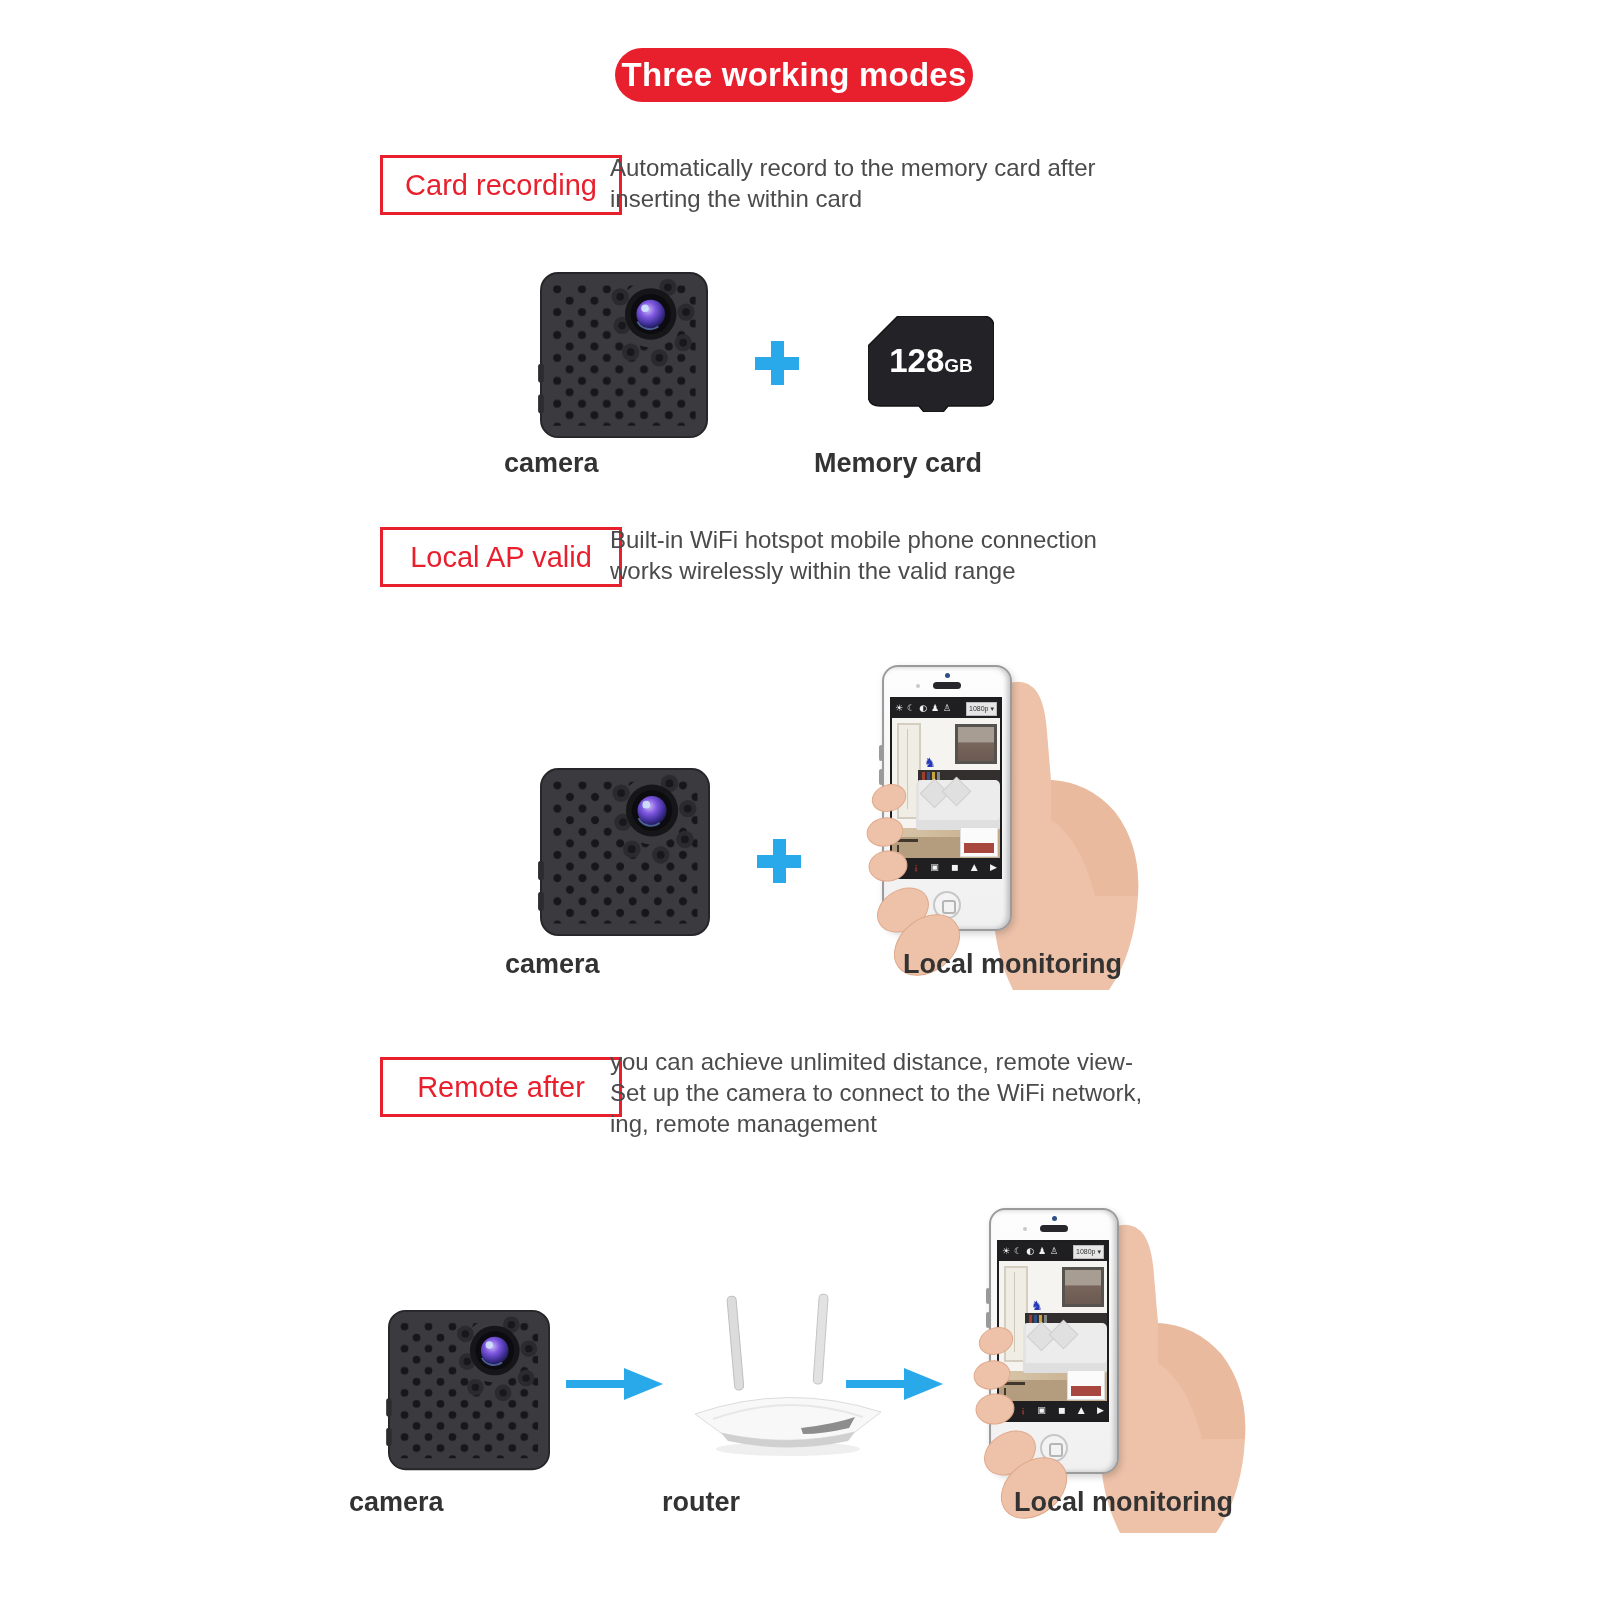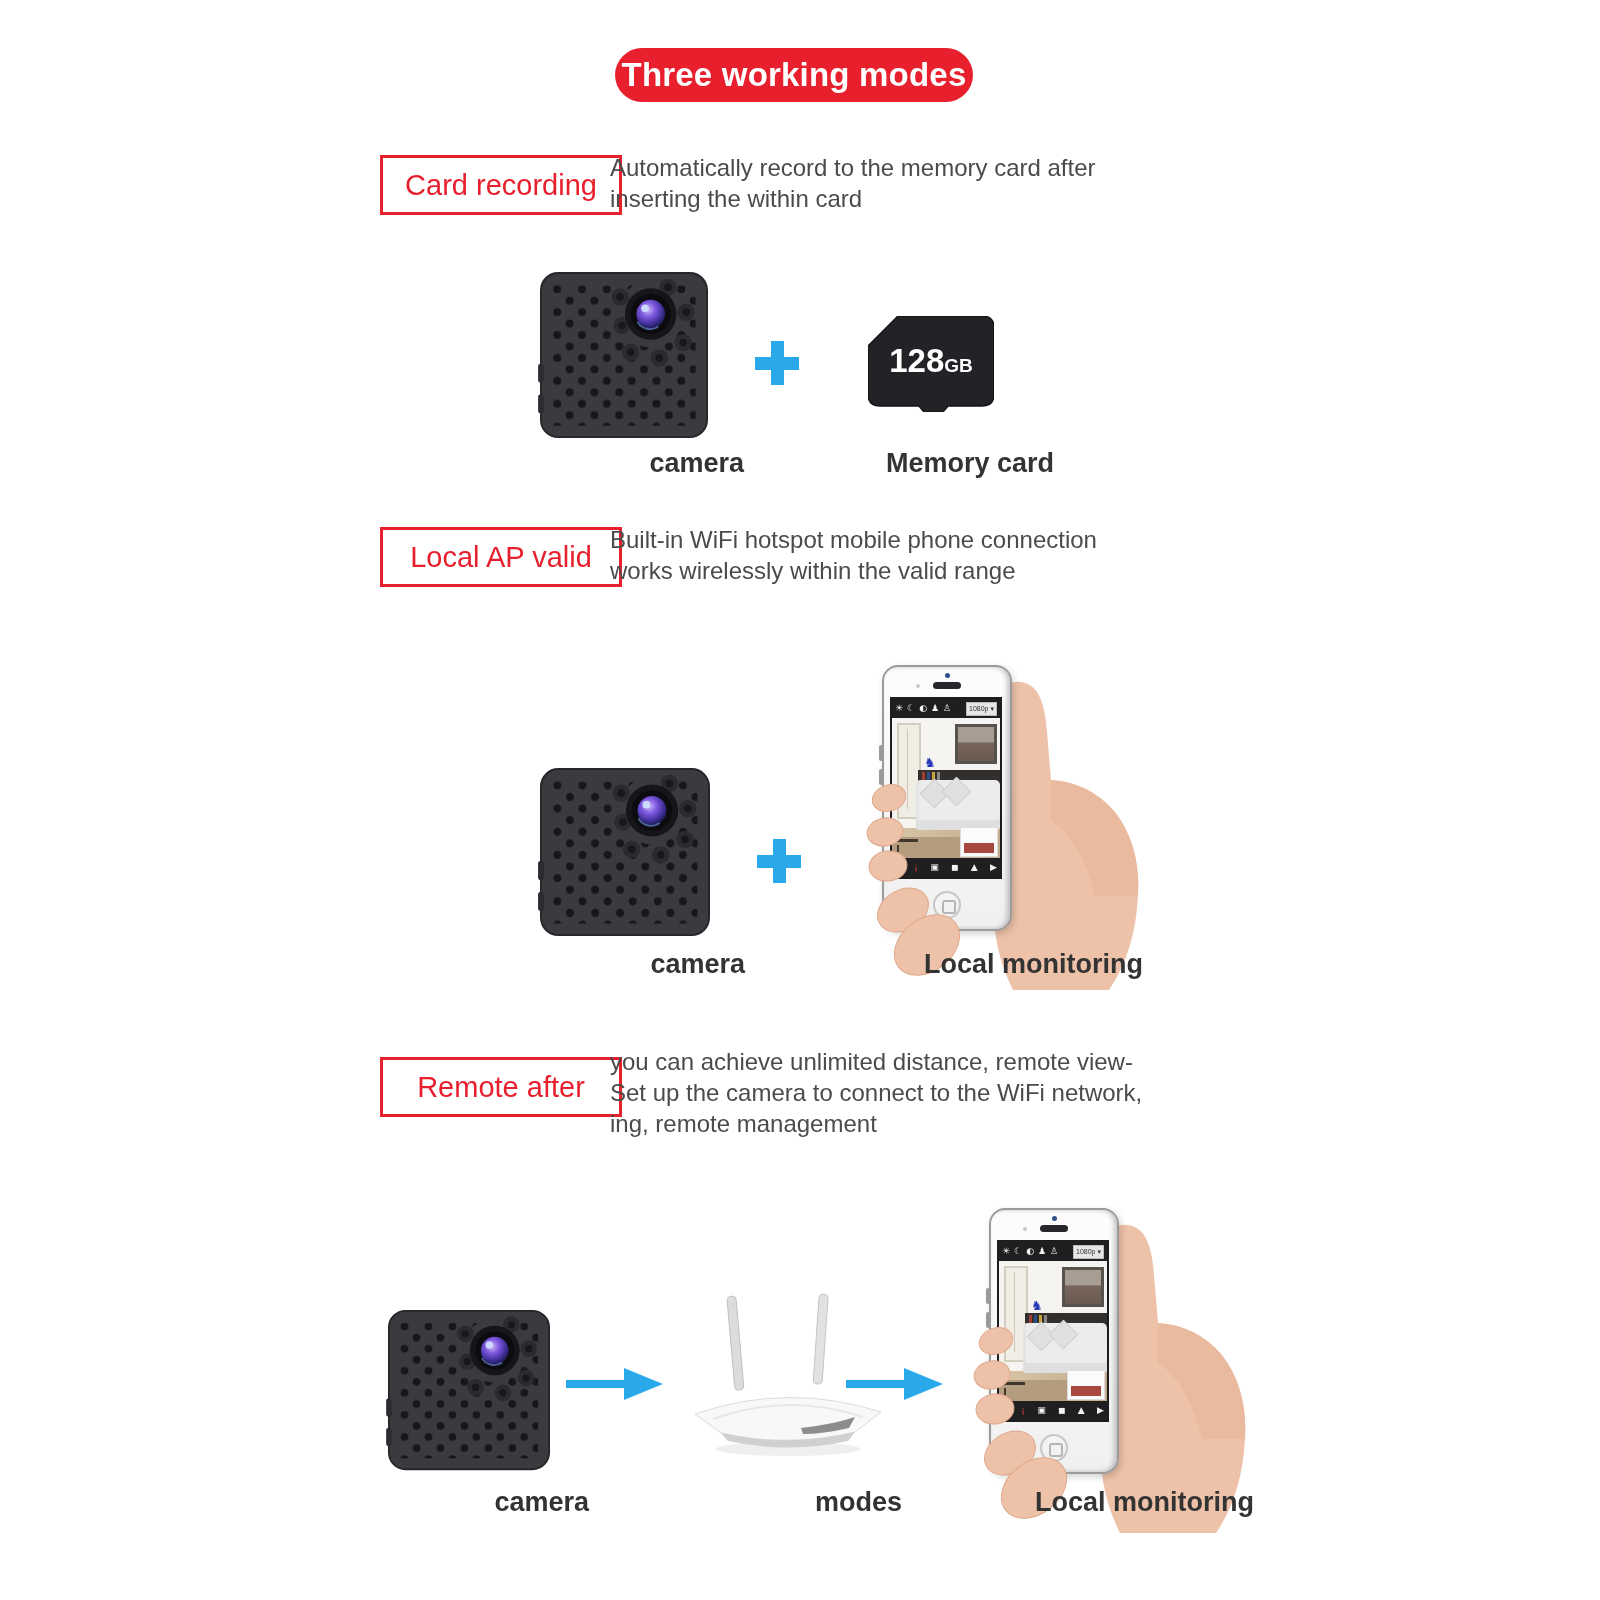--- a/index.html
+++ b/index.html
@@ -11,21 +11,21 @@
           border-radius:28px;color:#fff;font-size:33px;font-weight:bold;display:flex;
           align-items:center;justify-content:center;letter-spacing:.2px;}
 
   
   .label-box{position:absolute;left:342px;width:236px;height:54px;border:3px solid #e8202e;
              color:#e8202e;font-size:29px;display:flex;align-items:center;justify-content:center;
              background:#fff;margin-left:38px;}
   .desc{position:absolute;left:610px;color:#4b4b4b;font-size:24px;line-height:31px;}
   .desc div{white-space:nowrap;}
 
-  .caption{position:absolute;width:240px;text-align:right;font-weight:bold;font-size:27px;
+  .caption{position:absolute;width:240px;text-align:left;font-weight:bold;font-size:27px;
            color:#333;z-index:6;}
 
   
   .plus{position:absolute;width:44px;height:44px;}
   .plus:before,.plus:after{content:"";position:absolute;background:#29a9ea;}
   .plus:before{left:0;top:16px;width:44px;height:13px;}
   .plus:after{left:16px;top:0;width:13px;height:44px;}
   .arrow{position:absolute;width:100px;height:34px;}
 
   
@@ -254,21 +254,21 @@
     </svg>
   <svg class="dev" style="left:683px;top:1286px" width="210" height="180" viewBox="0 0 210 180">
     <rect x="52" y="10" width="9" height="94" rx="4" transform="rotate(-5 56 104)" fill="#dcdcdc" stroke="#bfbfbf"></rect>
     <rect x="130" y="8" width="9" height="90" rx="4" transform="rotate(4 134 98)" fill="#e2e2e2" stroke="#c4c4c4"></rect>
     <ellipse cx="105" cy="163" rx="72" ry="7" fill="#efefef"></ellipse>
     <path d="M12 128 Q105 96 198 126 L172 146 Q105 162 38 147 Z" fill="#f8f8f8" stroke="#dcdcdc"></path>
     <path d="M30 133 Q105 106 180 131" stroke="#e7e7e7" fill="none" stroke-width="2"></path>
     <path d="M38 147 Q105 162 172 146 L165 155 Q105 168 45 155 Z" fill="#d0d0d0"></path>
     <path d="M118 142 Q152 138 172 131 L166 142 Q140 148 120 148 Z" fill="#8d8d8d"></path>
   </svg>
-  <div class="caption" style="left:662px;top:1487px">modes</div>
+  <div class="caption" style="left:662px;top:1487px">router</div>
   <svg class="arrow" style="left:846px;top:1367px" viewBox="0 0 100 34">
       <use href="#bluearrow"></use>
     </svg>
   <div class="phone-unit" style="left:952px;top:1183px">
   <svg class="hand-svg hand-back" width="330" height="350" viewBox="0 0 330 350">
     <path d="M160 45 Q180 36 192 52 Q200 64 202 92 L206 140 Q244 142 270 172 Q296 206 293 256 Q290 312 264 350 L168 350 Q149 312 149 272 L150 120 Q151 78 155 62 Q156 50 160 45 Z" fill="#eec2a9"></path>
     <path d="M206 140 Q244 142 270 172 Q296 206 293 256 L250 256 Q236 200 206 180 Z" fill="#e7b497" opacity="0.55"></path>
   </svg>
   <div class="phone">
     <span class="cam-dot"></span>

